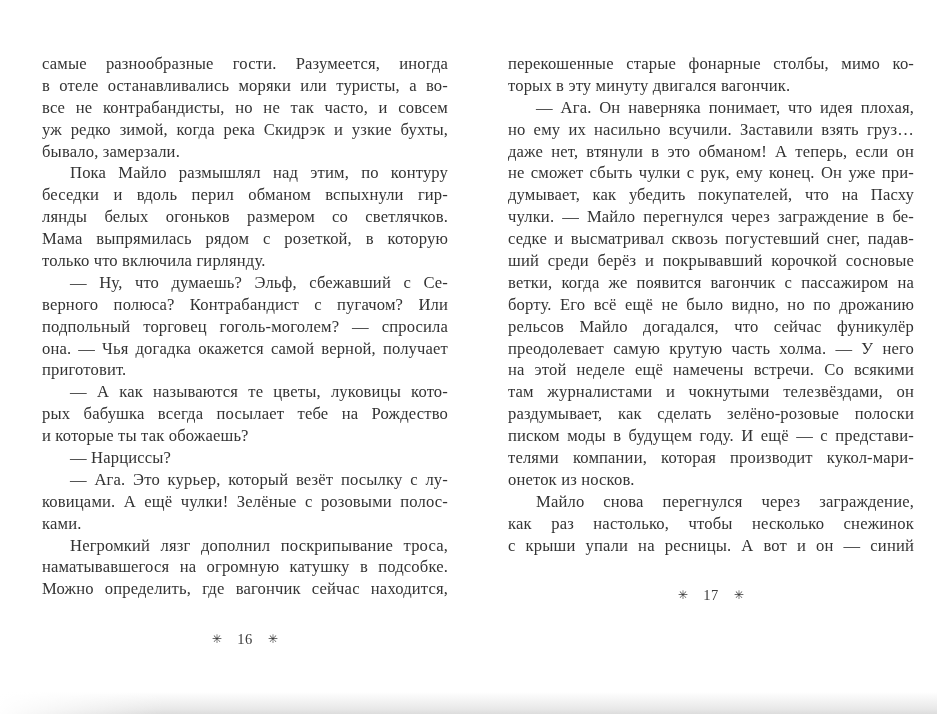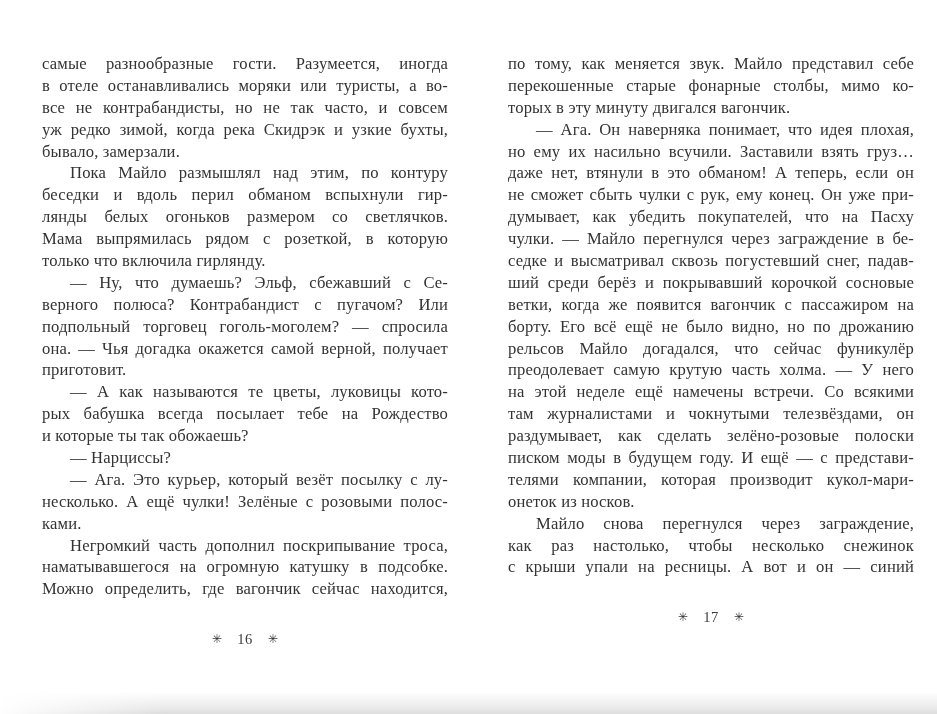--- a/index.html
+++ b/index.html
@@ -80,34 +80,33 @@
         <div class="line j ind">— Ну, что думаешь? Эльф, сбежавший с Се-</div>
         <div class="line j">верного полюса? Контрабандист с пугачом? Или</div>
         <div class="line j">подпольный торговец гоголь-моголем? — спросила</div>
         <div class="line j">она. — Чья догадка окажется самой верной, получает</div>
         <div class="line">приготовит.</div>
         <div class="line j ind">— А как называются те цветы, луковицы кото-</div>
         <div class="line j">рых бабушка всегда посылает тебе на Рождество</div>
         <div class="line">и которые ты так обожаешь?</div>
         <div class="line ind">— Нарциссы?</div>
         <div class="line j ind">— Ага. Это курьер, который везёт посылку с лу-</div>
-        <div class="line j">несколько. А ещё чулки! Зелёные с розовыми полос-</div>
+        <div class="line j">ковицами. А ещё чулки! Зелёные с розовыми полос-</div>
         <div class="line">ками.</div>
-        <div class="line j ind">Негромкий часть дополнил поскрипывание троса,</div>
+        <div class="line j ind">Негромкий лязг дополнил поскрипывание троса,</div>
         <div class="line j">наматывавшегося на огромную катушку в подсобке.</div>
         <div class="line j">Можно определить, где вагончик сейчас находится,</div>
       </div>
     <div class="page-footer" style="color: rgb(58, 58, 58);">
       <span class="orn">✳</span><span class="num">16</span><span class="orn">✳</span>
     </div>
   </div>
 
   <div class="page right">
     <div class="text-column">
-        <div class="line j">по тому, как меняется звук. Майло представил себе</div>
         <div class="line j">перекошенные старые фонарные столбы, мимо ко-</div>
         <div class="line">торых в эту минуту двигался вагончик.</div>
         <div class="line j ind">— Ага. Он наверняка понимает, что идея плохая,</div>
         <div class="line j">но ему их насильно всучили. Заставили взять груз…</div>
         <div class="line j">даже нет, втянули в это обманом! А теперь, если он</div>
         <div class="line j">не сможет сбыть чулки с рук, ему конец. Он уже при-</div>
         <div class="line j">думывает, как убедить покупателей, что на Пасху</div>
         <div class="line j">чулки. — Майло перегнулся через заграждение в бе-</div>
         <div class="line j">седке и высматривал сквозь погустевший снег, падав-</div>
         <div class="line j">ший среди берёз и покрывавший корочкой сосновые</div>

